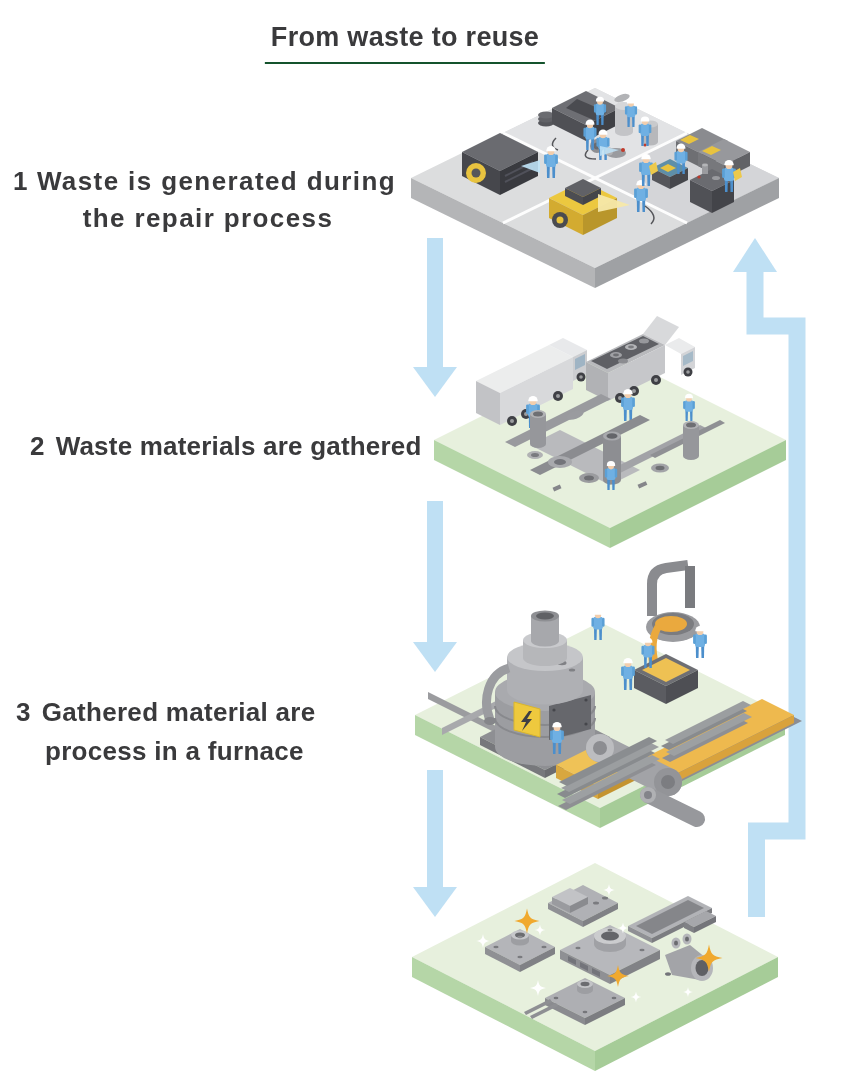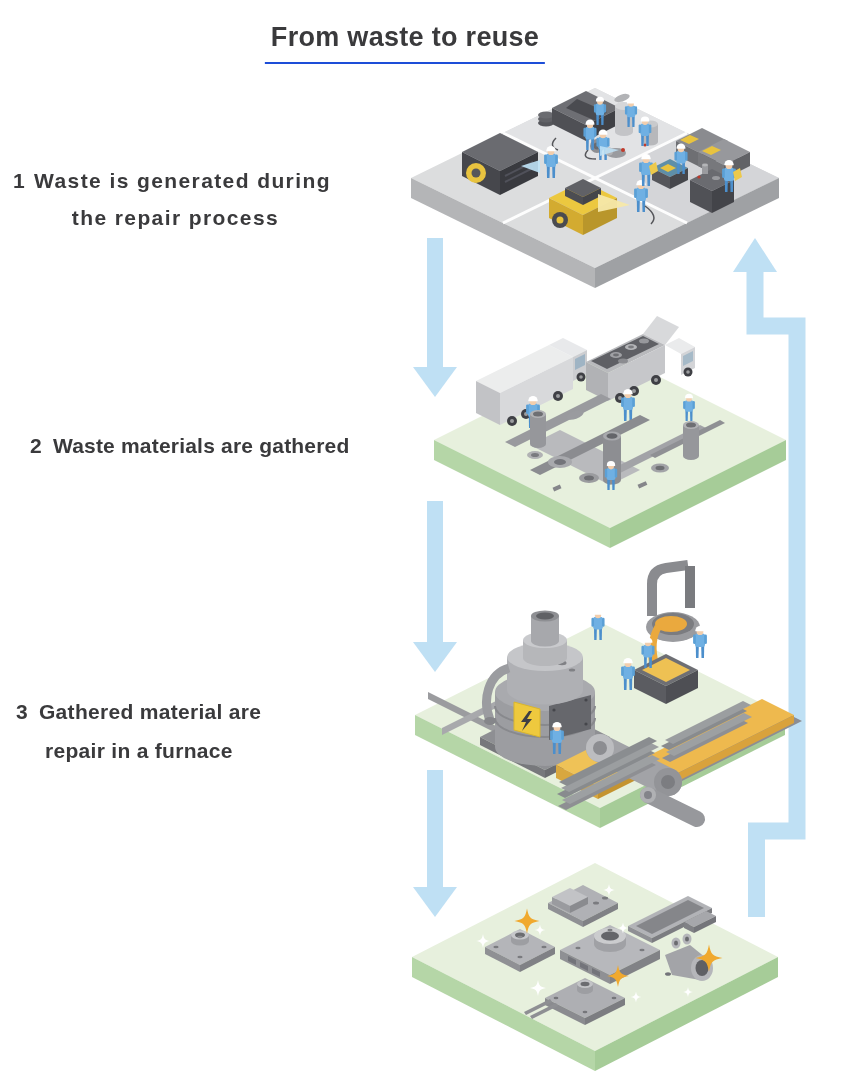--- a/index.html
+++ b/index.html
@@ -1,21 +1,21 @@
 <!DOCTYPE html>
 <html><head>
 <meta charset="utf-8">
 <style>
   html,body{margin:0;padding:0;background:#ffffff;}
   body{width:850px;height:1077px;position:relative;font-family:"Liberation Sans",sans-serif;}
   .canvas{position:absolute;left:0;top:0;width:850px;height:1077px;background:#ffffff;overflow:hidden;}
   .title{position:absolute;left:405px;top:22px;transform:translateX(-50%);margin:0;
          font-size:27px;font-weight:700;color:#3a3a3c;letter-spacing:.3px;
-         padding:0 6px 9px;border-bottom:2px solid #1d4ed8;white-space:nowrap;text-align:center;}
-  .step{position:absolute;color:#3a3a3c;font-weight:700;font-size:21px;}
+         padding:0 6px 9px;border-bottom:2px solid #14532d;white-space:nowrap;text-align:center;}
+  .step{position:absolute;color:#3a3a3c;font-weight:700;font-size:26px;}
   .step .l1,.step .l2{line-height:26px;white-space:nowrap;}
   .step .l2{margin-top:11px;}
   .step .l2:empty{display:none;}
   .num{margin-right:11px;display:inline-block;}
   #step1{left:13px;top:168px;letter-spacing:1.4px;}
   #step1 .num{margin-right:8px;}
   #step1 .l2{padding-left:7px;text-align:center;}
   #step2{left:22px;top:433px;letter-spacing:.2px;margin-left:8px;}
   #step3{left:16px;top:699px;letter-spacing:.3px;}
   #step3 .l2{margin-top:13px;padding-left:29px;}
@@ -34,21 +34,21 @@
     <div class="l2">the repair process</div>
   </div>
 
   <div class="step" id="step2">
     <div class="l1"><span class="num">2</span><span>Waste materials are gathered</span></div>
 
   </div>
 
   <div class="step" id="step3">
     <div class="l1"><span class="num">3</span><span>Gathered material are</span></div>
-    <div class="l2">repair in a furnace</div>
+    <div class="l2">process in a furnace</div>
   </div>
 
 
   <svg class="scene" width="850" height="1077" viewBox="0 0 850 1077" aria-hidden="true">
     <defs>
       <g id="worker">
         <path d="M-4.2,-12 L-1.2,-12 L-1.5,0 L-4,0 Z" fill="#4c8fcc"></path>
         <path d="M1.2,-12 L4.2,-12 L4,0 L1.5,0 Z" fill="#4c8fcc"></path>
         <rect x="-5" y="-24.5" width="10" height="13.5" rx="2.5" fill="#6fb0e3"></rect>
         <rect x="-6.9" y="-23.5" width="2.7" height="9.5" rx="1.3" fill="#5ba0d6"></rect>

